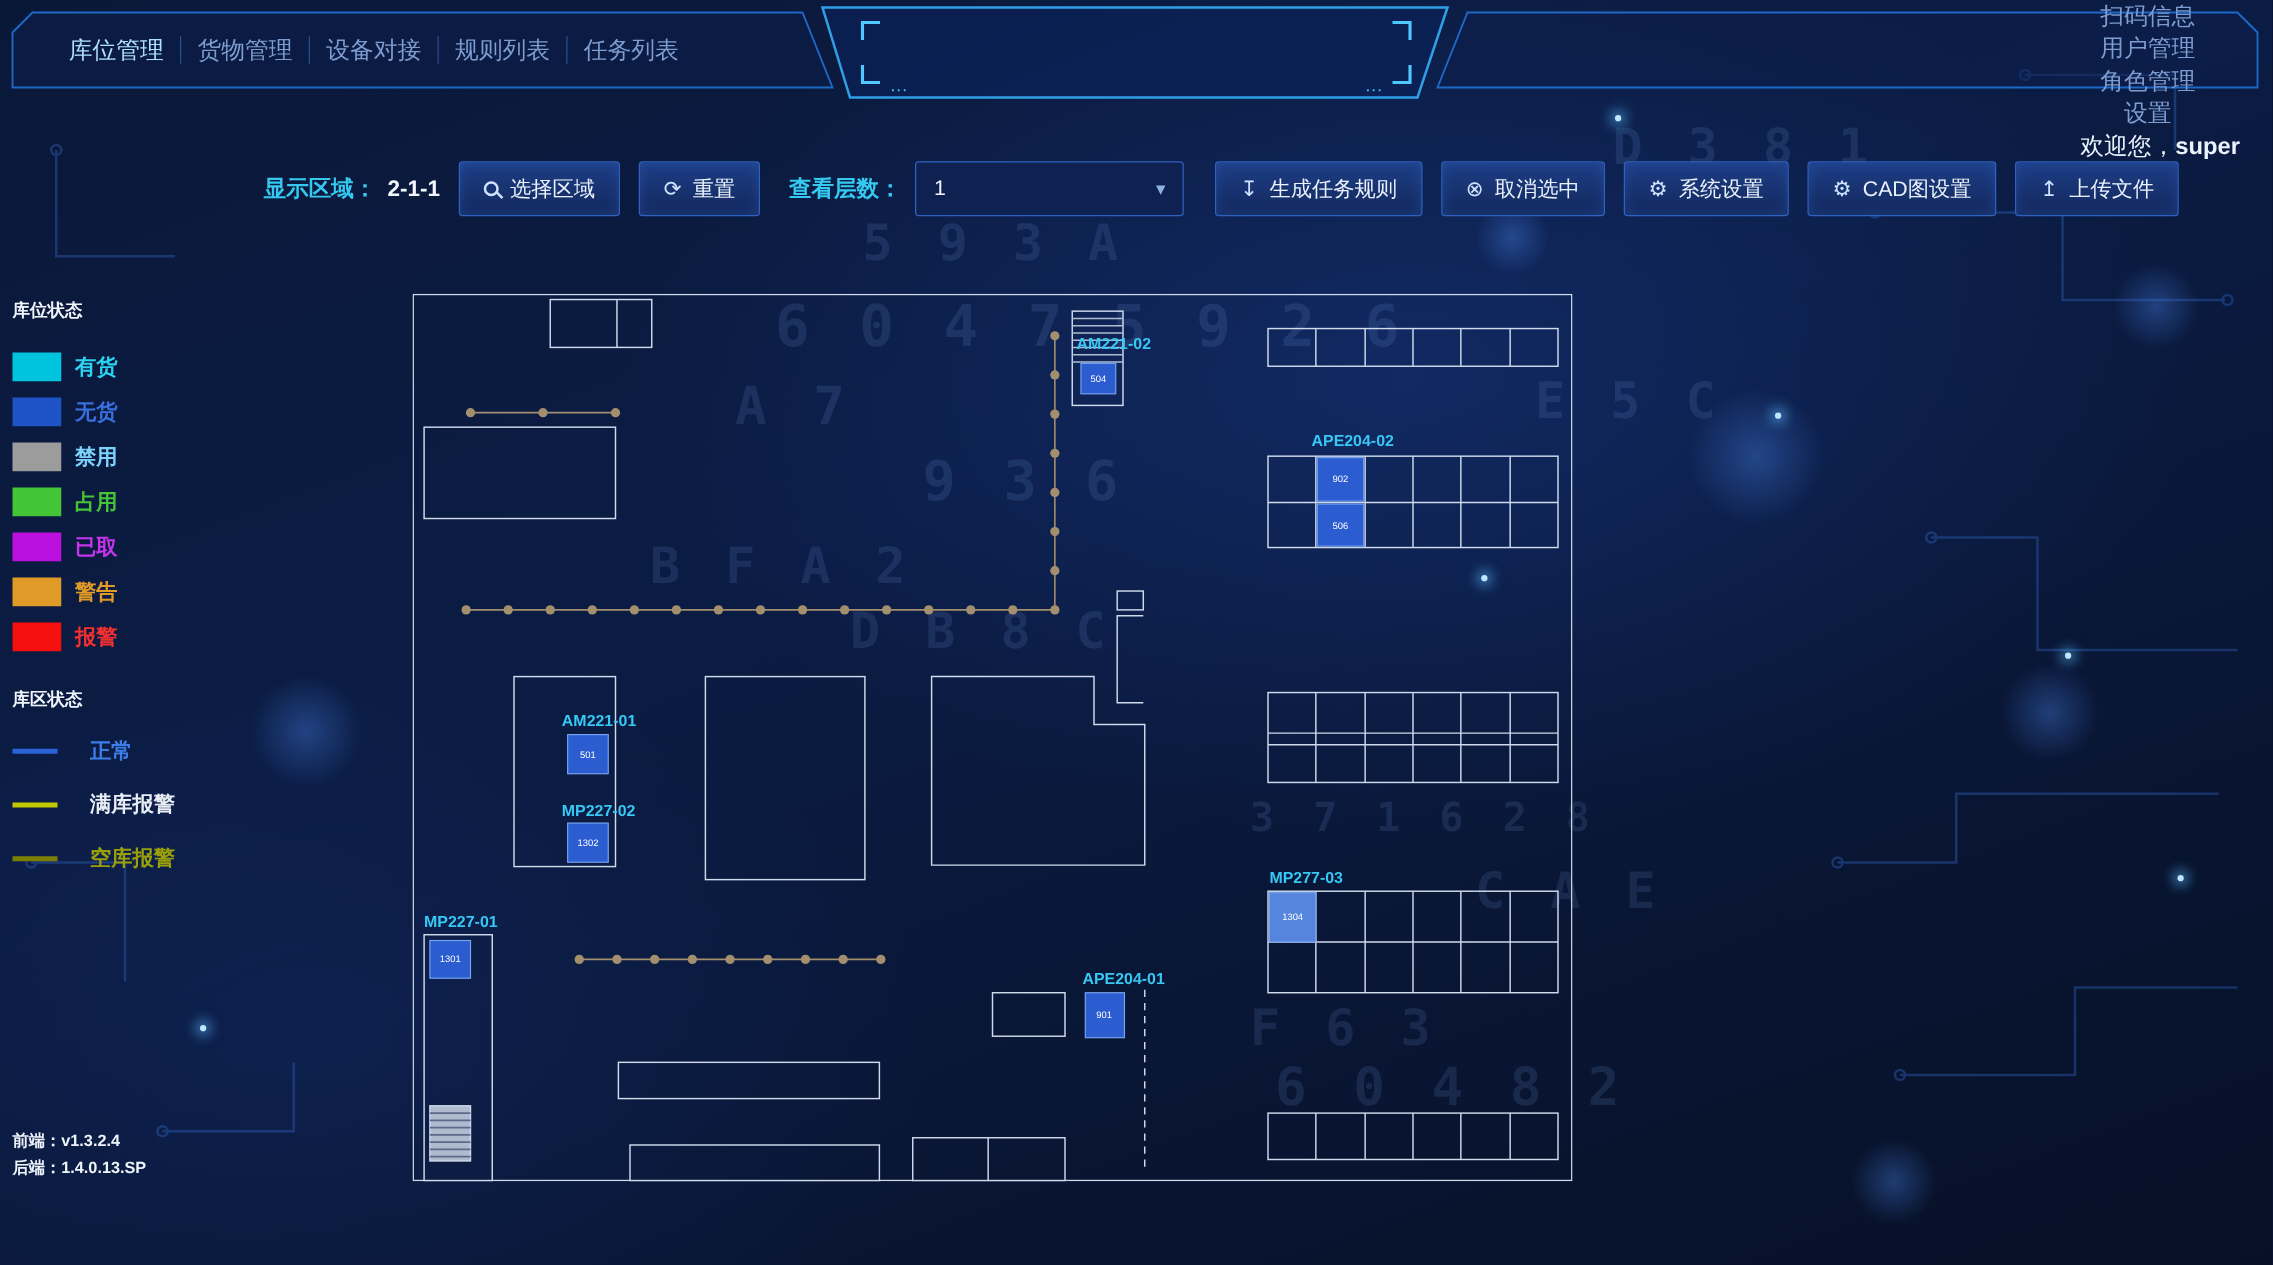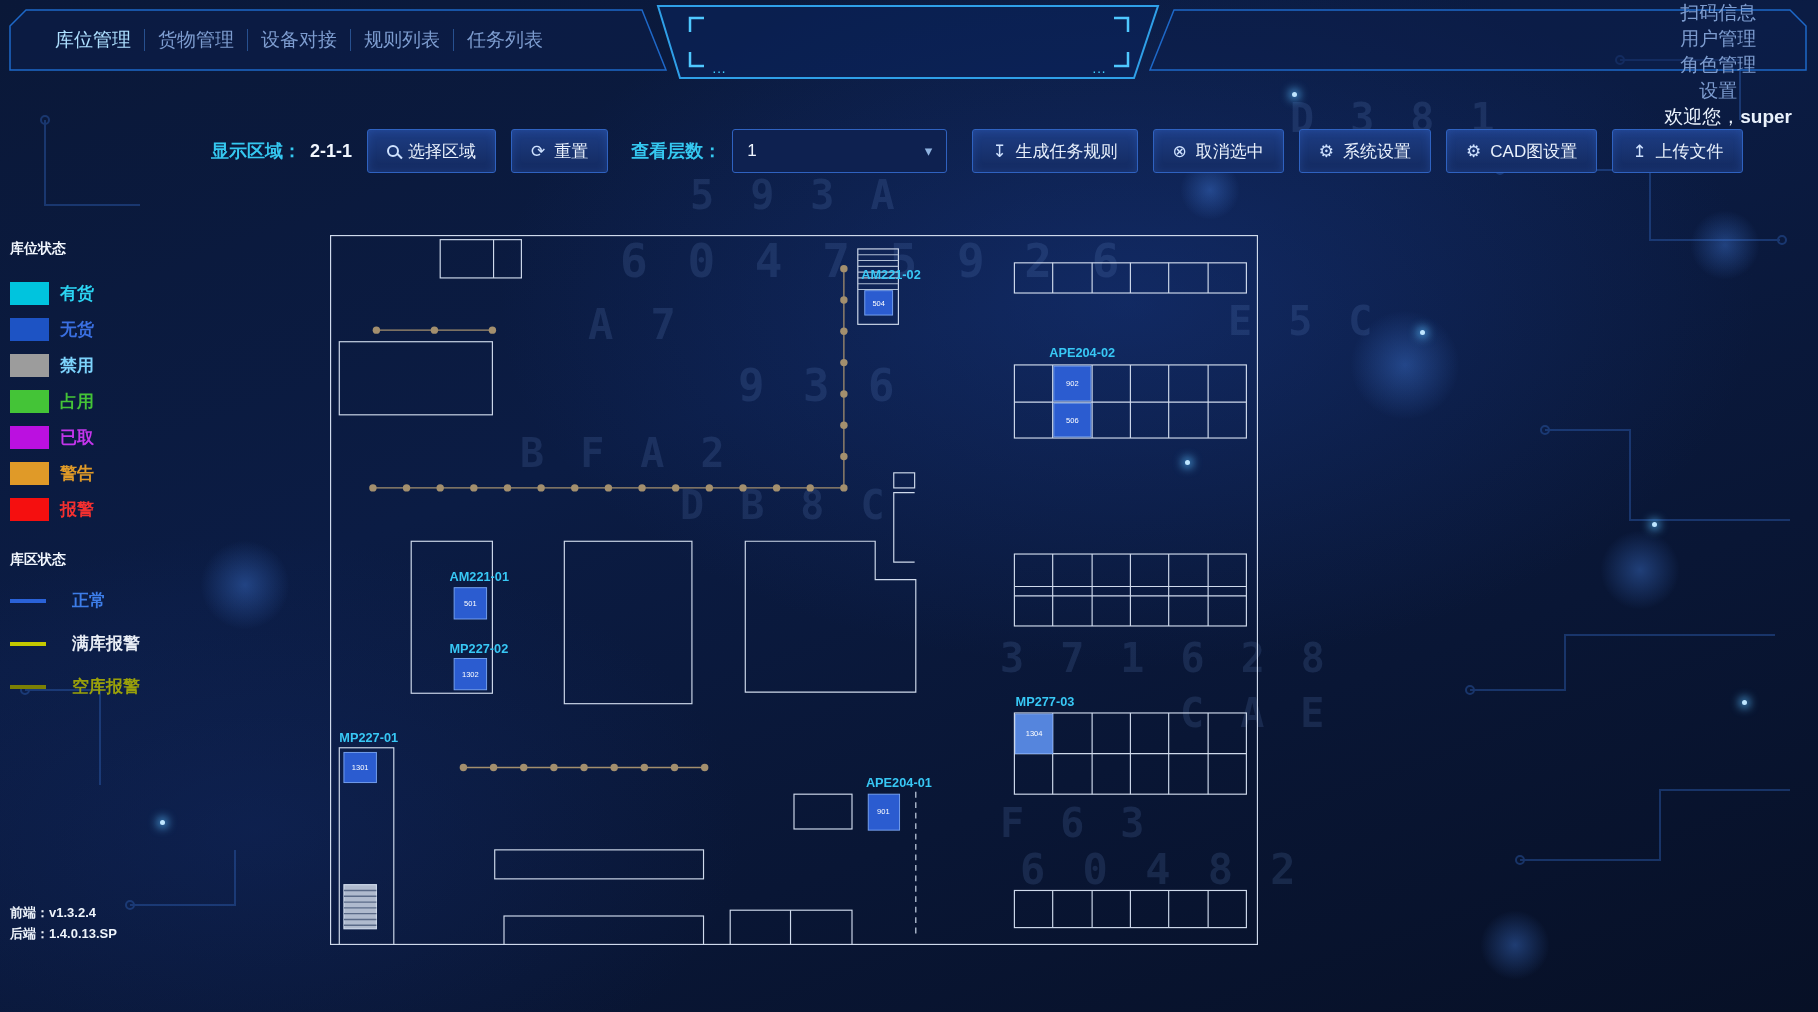--- a/index.html
+++ b/index.html
@@ -21,21 +21,21 @@
     position:absolute; font-family:"DejaVu Sans Mono",monospace; font-weight:bold;
     color:rgba(120,160,230,.15); letter-spacing:6px; white-space:nowrap;
   }
   .g0{left:620px;top:234px;font-size:46px;color:rgba(130,170,235,.24);}
   .g1{left:588px;top:300px;font-size:42px;}
   .g2{left:1228px;top:298px;font-size:40px;}
   .g3{left:738px;top:360px;font-size:44px;color:rgba(130,170,235,.24);}
   .g4{left:520px;top:430px;font-size:40px;}
   .g5{left:680px;top:482px;font-size:40px;}
   .g6{left:690px;top:172px;font-size:40px;}
-  .g7{left:1000px;top:635px;font-size:40px;}
+  .g7{left:1000px;top:635px;font-size:32px;}
   .g8{left:1020px;top:845px;font-size:42px;}
   .g9{left:1000px;top:800px;font-size:40px;}
   .g10{left:1180px;top:690px;font-size:40px;}
   .g11{left:1290px;top:95px;font-size:40px;}
   .glow { position:absolute; border-radius:50%;
     background:radial-gradient(circle, rgba(70,130,230,.38), rgba(70,130,230,0) 70%); }
   .glow1{left:1350px;top:310px;width:110px;height:110px;}
   .glow2{left:1600px;top:530px;width:80px;height:80px;}
   .glow3{left:1180px;top:160px;width:60px;height:60px;}
   .glow4{left:1690px;top:210px;width:70px;height:70px;}

